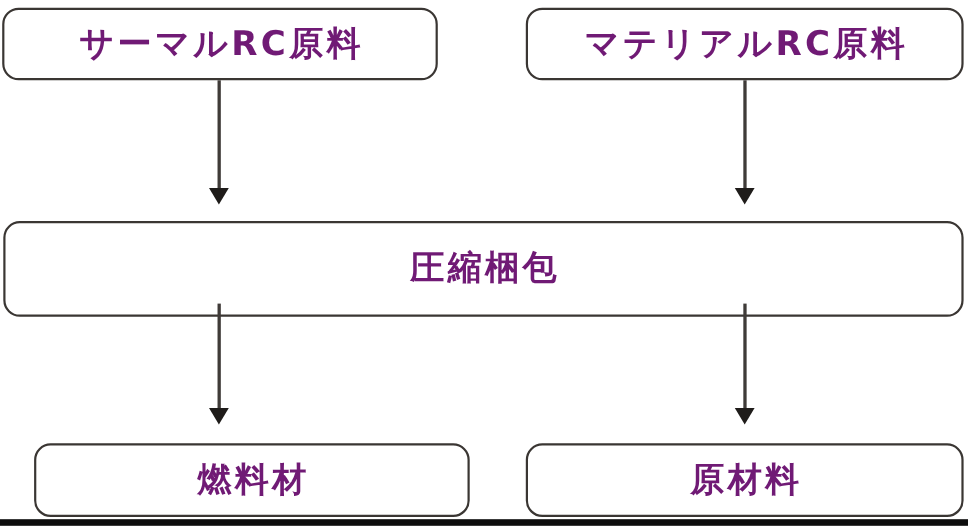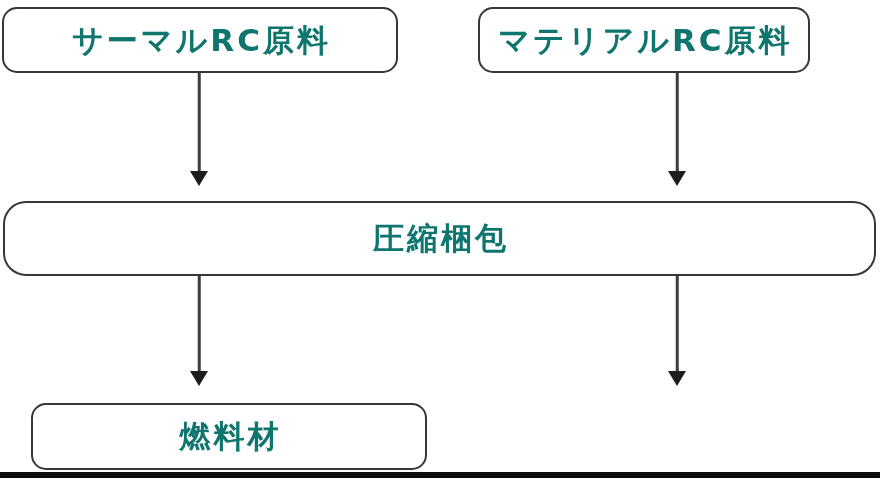--- a/index.html
+++ b/index.html
@@ -19,31 +19,31 @@
     position: absolute;
     box-sizing: border-box;
     background: #ffffff;
     border: 2.5px solid #3a3633;
     border-radius: 15px;
     display: flex;
     align-items: center;
     justify-content: center;
   }
   .node .label {
-    color: #0f766e;
+    color: #701a75;
     font-size: 31px;
     font-weight: 700;
     letter-spacing: 3px;
     white-space: nowrap;
     line-height: 1;
     padding-left: 3px; 
   }
   .node-top-left     { left: 2px;   top: 7px;   width: 396px; height: 66px; }
-  .node-top-right    { left: 478px; top: 7px;   width: 332px; height: 66px; }
-  .node-middle       { left: 3px;   top: 201px; width: 873px; height: 75px; border-radius: 23px; }
+  .node-top-right    { left: 478px; top: 7px;   width: 398px; height: 66px; }
+  .node-middle       { left: 3px;   top: 201px; width: 873px; height: 87px; }
   .node-bottom-left  { left: 2px;   top: 403px; width: 396px; height: 67px; margin-left: 29px; }
   .node-bottom-right { left: 478px; top: 403px; width: 398px; height: 67px; }
 
   .arrow {
     position: absolute;
     width: 18px;
   }
   .arrow-line {
     position: absolute;
     left: 50%;
@@ -112,16 +112,19 @@
 
   <div class="arrow arrow-4">
     <div class="arrow-line"></div>
     <div class="arrow-head"></div>
   </div>
 
   <div class="node node-bottom-left">
     <span class="label">燃料材</span>
   </div>
 
+  <div class="node node-bottom-right">
+    <span class="label">原材料</span>
+  </div>
 
   <div class="bottom-bar"></div>
 
 </div>
 
 </body></html>

